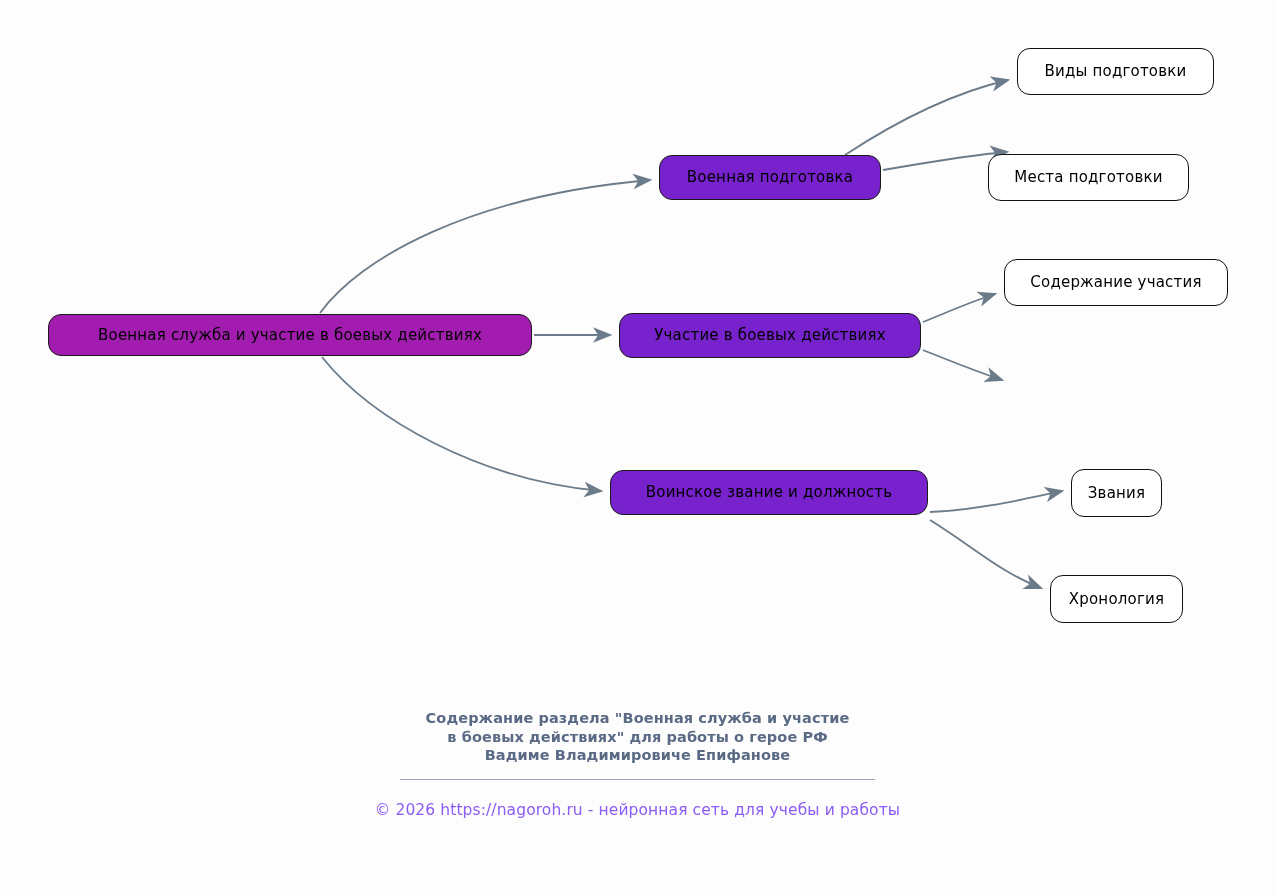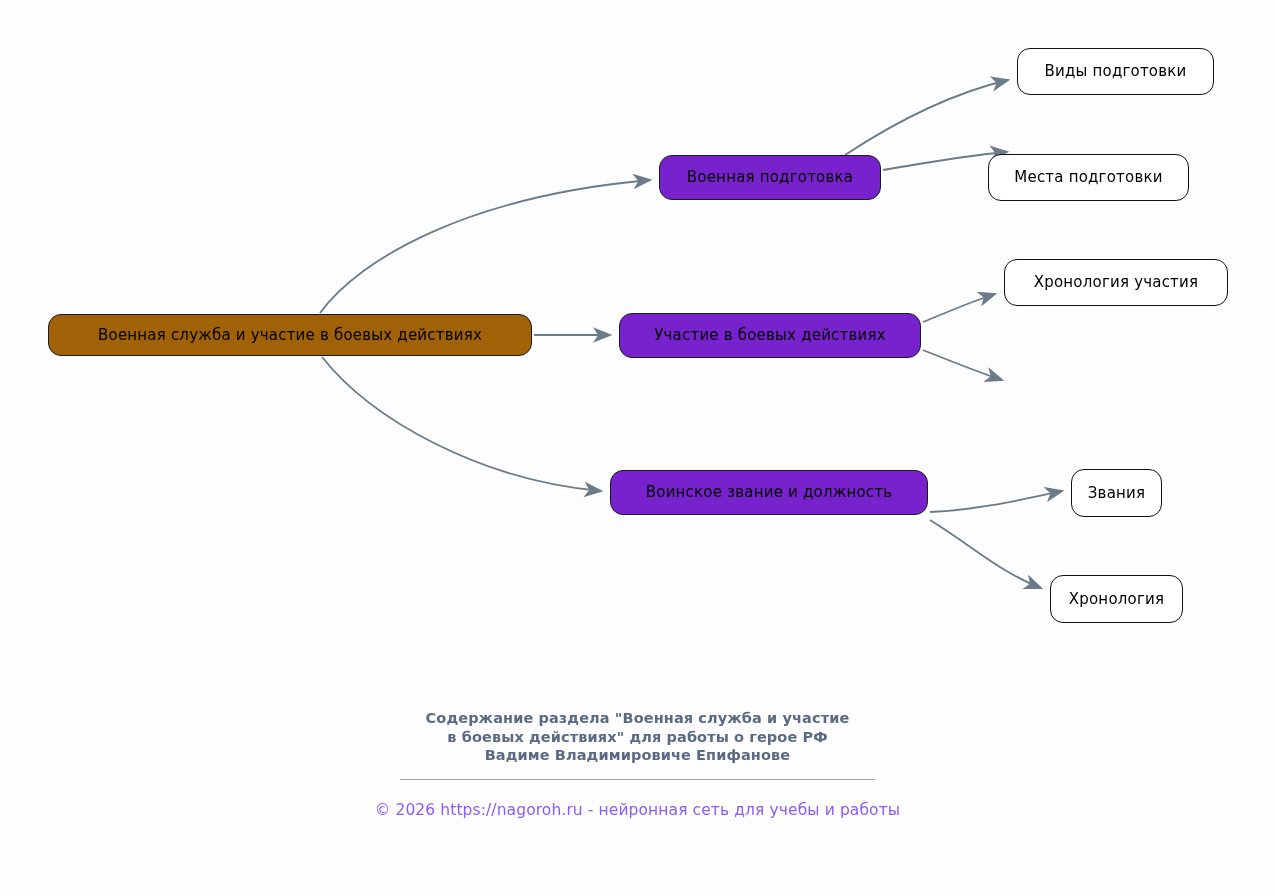--- a/index.html
+++ b/index.html
@@ -34,21 +34,21 @@
     align-items: center;
     justify-content: center;
     white-space: nowrap;
     font-family: "DejaVu Sans", sans-serif;
     font-size: 15px;
     color: #000000;
     line-height: 1;
     letter-spacing: 0.2px;
   }
   .node.root {
-    background: #a16207;
+    background: #a21caf;
     border: 1.4px solid #1b1b1b;
     border-radius: 13px;
   }
   .node.branch {
     background: #7722cc;
     border: 1.4px solid #1b1b1b;
     border-radius: 13px;
   }
   .node.leaf {
     background: #ffffff;
@@ -125,21 +125,21 @@
     <span>Виды подготовки</span>
   </div>
   <div class="node leaf" style="left:988px; top:154px; width:201px; height:47px;">
     <span>Места подготовки</span>
   </div>
 
   <div class="node branch" style="left:619px; top:313px; width:302px; height:45px;">
     <span>Участие в боевых действиях</span>
   </div>
   <div class="node leaf" style="left:1004px; top:259px; width:224px; height:47px;">
-    <span>Хронология участия</span>
+    <span>Содержание участия</span>
   </div>
 
   <div class="node branch" style="left:610px; top:470px; width:318px; height:45px;">
     <span>Воинское звание и должность</span>
   </div>
   <div class="node leaf" style="left:1071px; top:469px; width:91px; height:48px;">
     <span>Звания</span>
   </div>
   <div class="node leaf" style="left:1050px; top:575px; width:133px; height:48px;">
     <span>Хронология</span>

